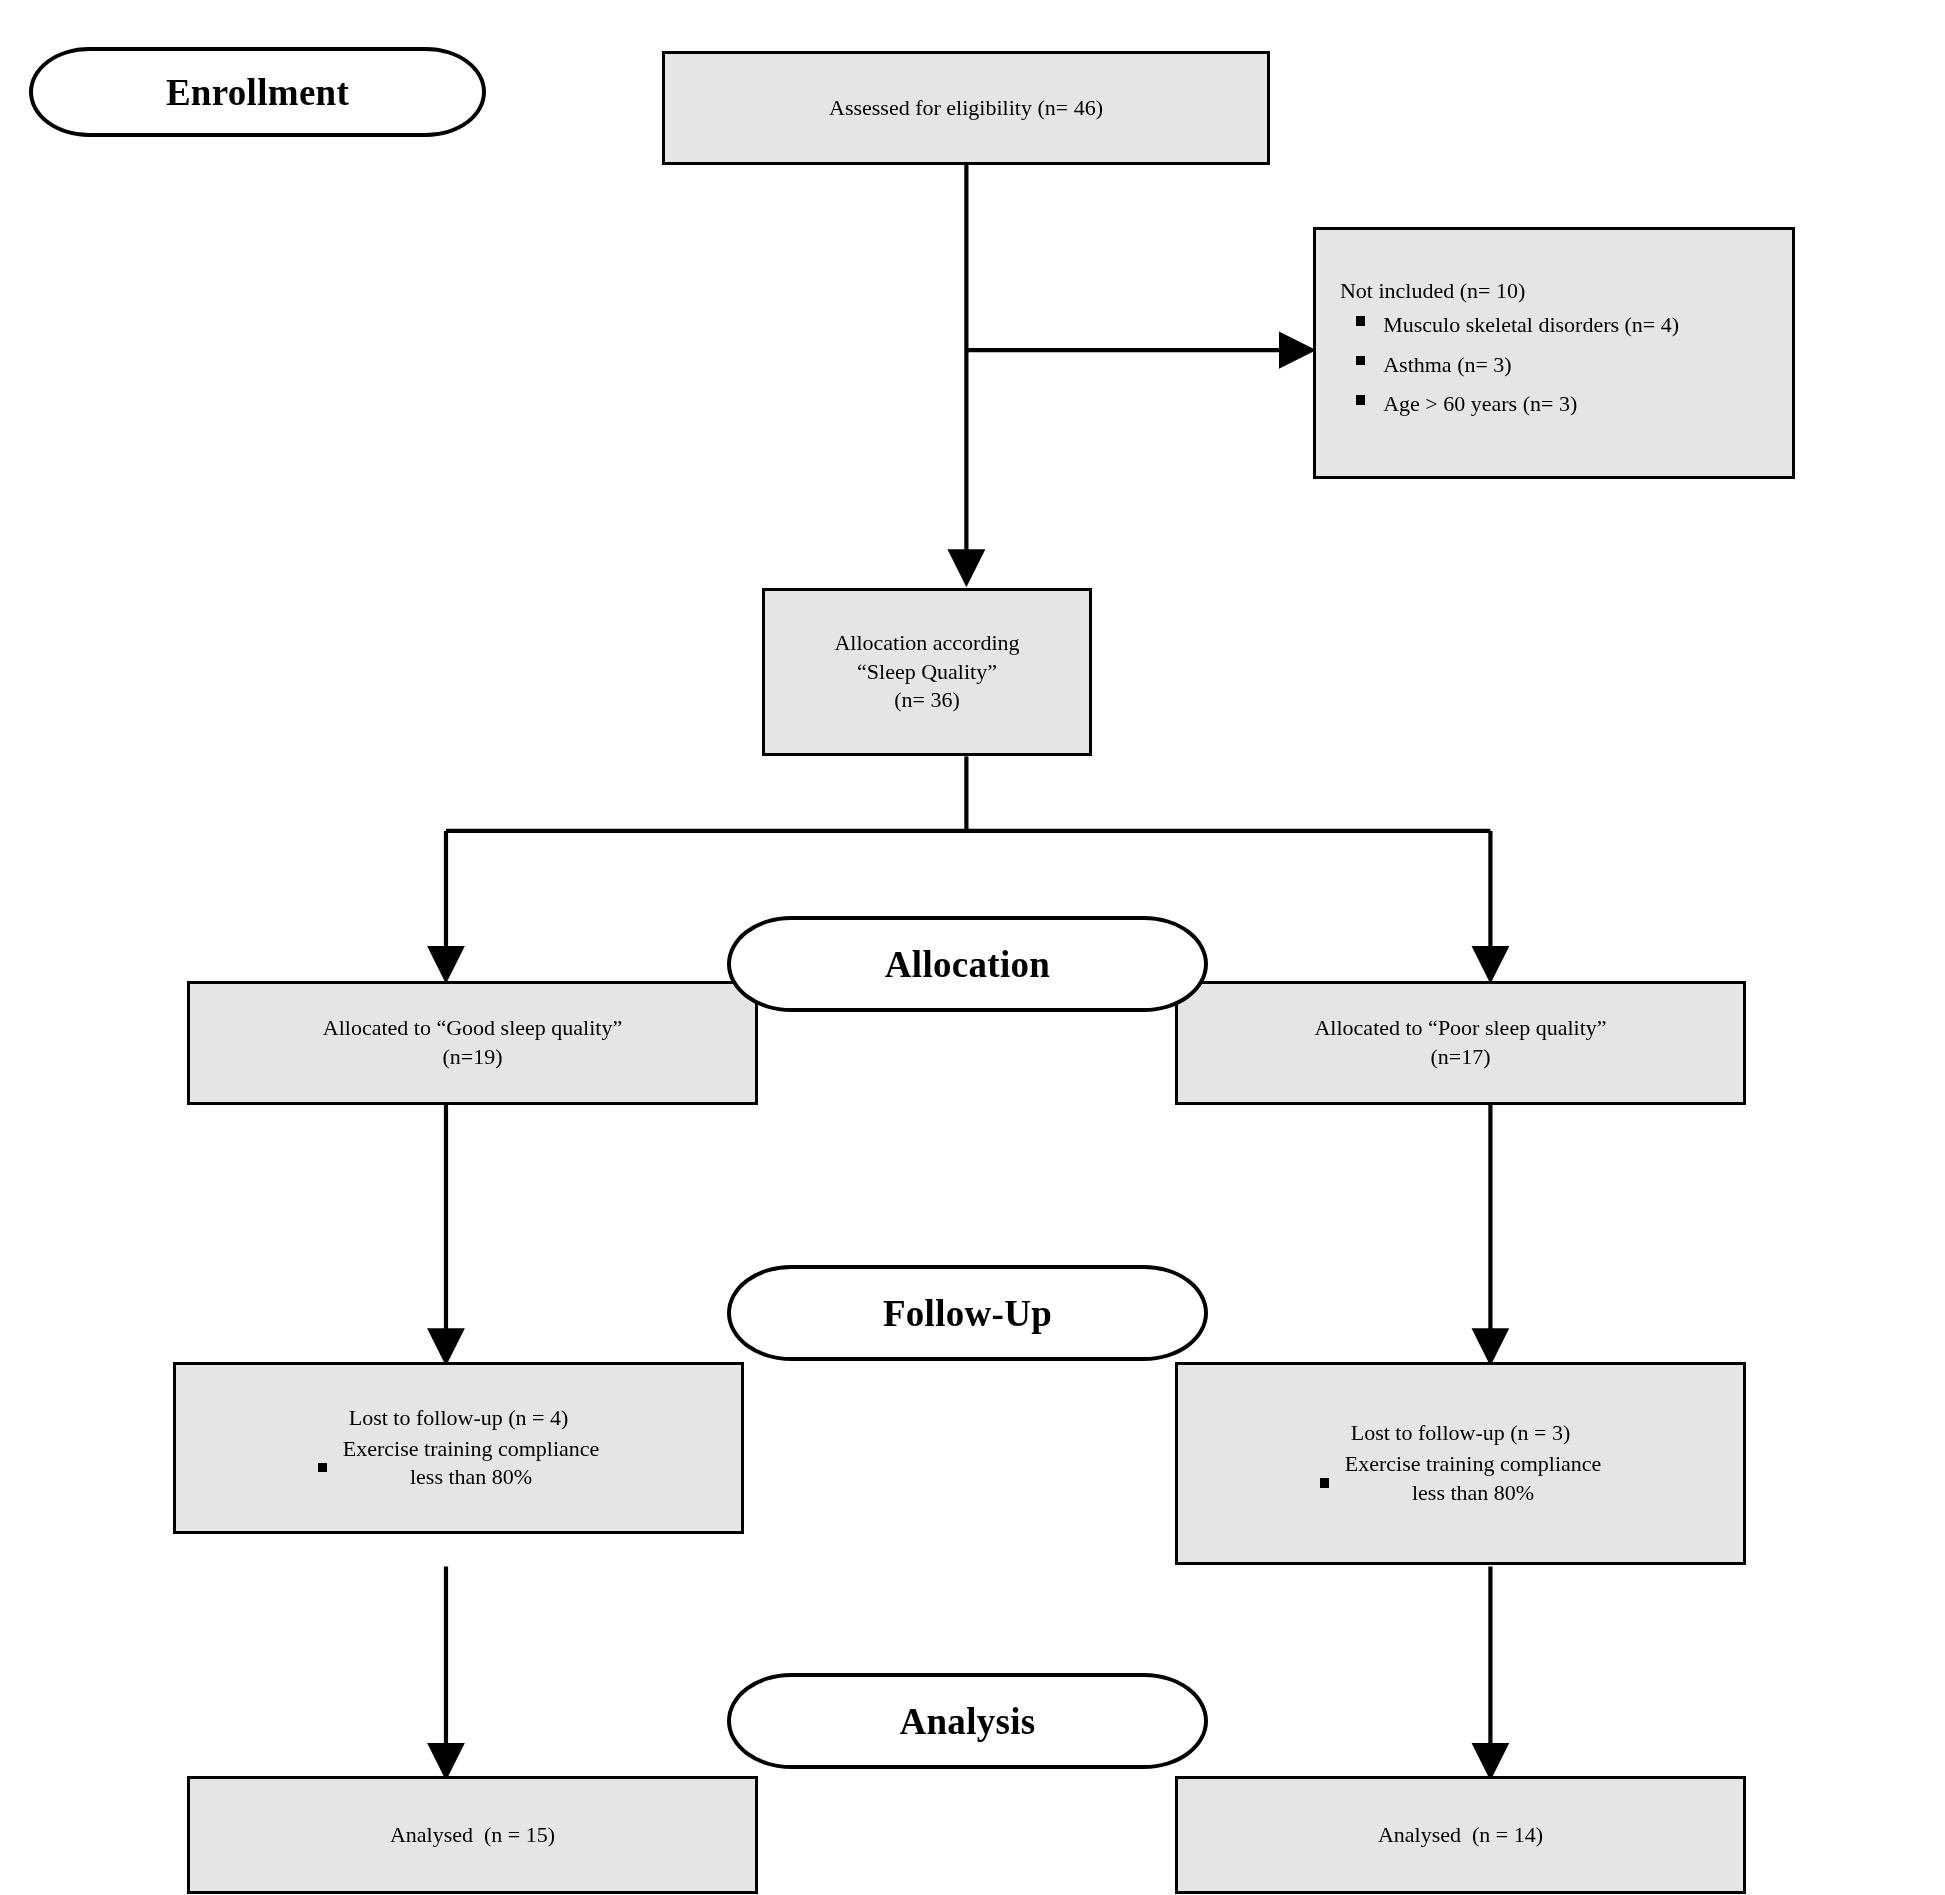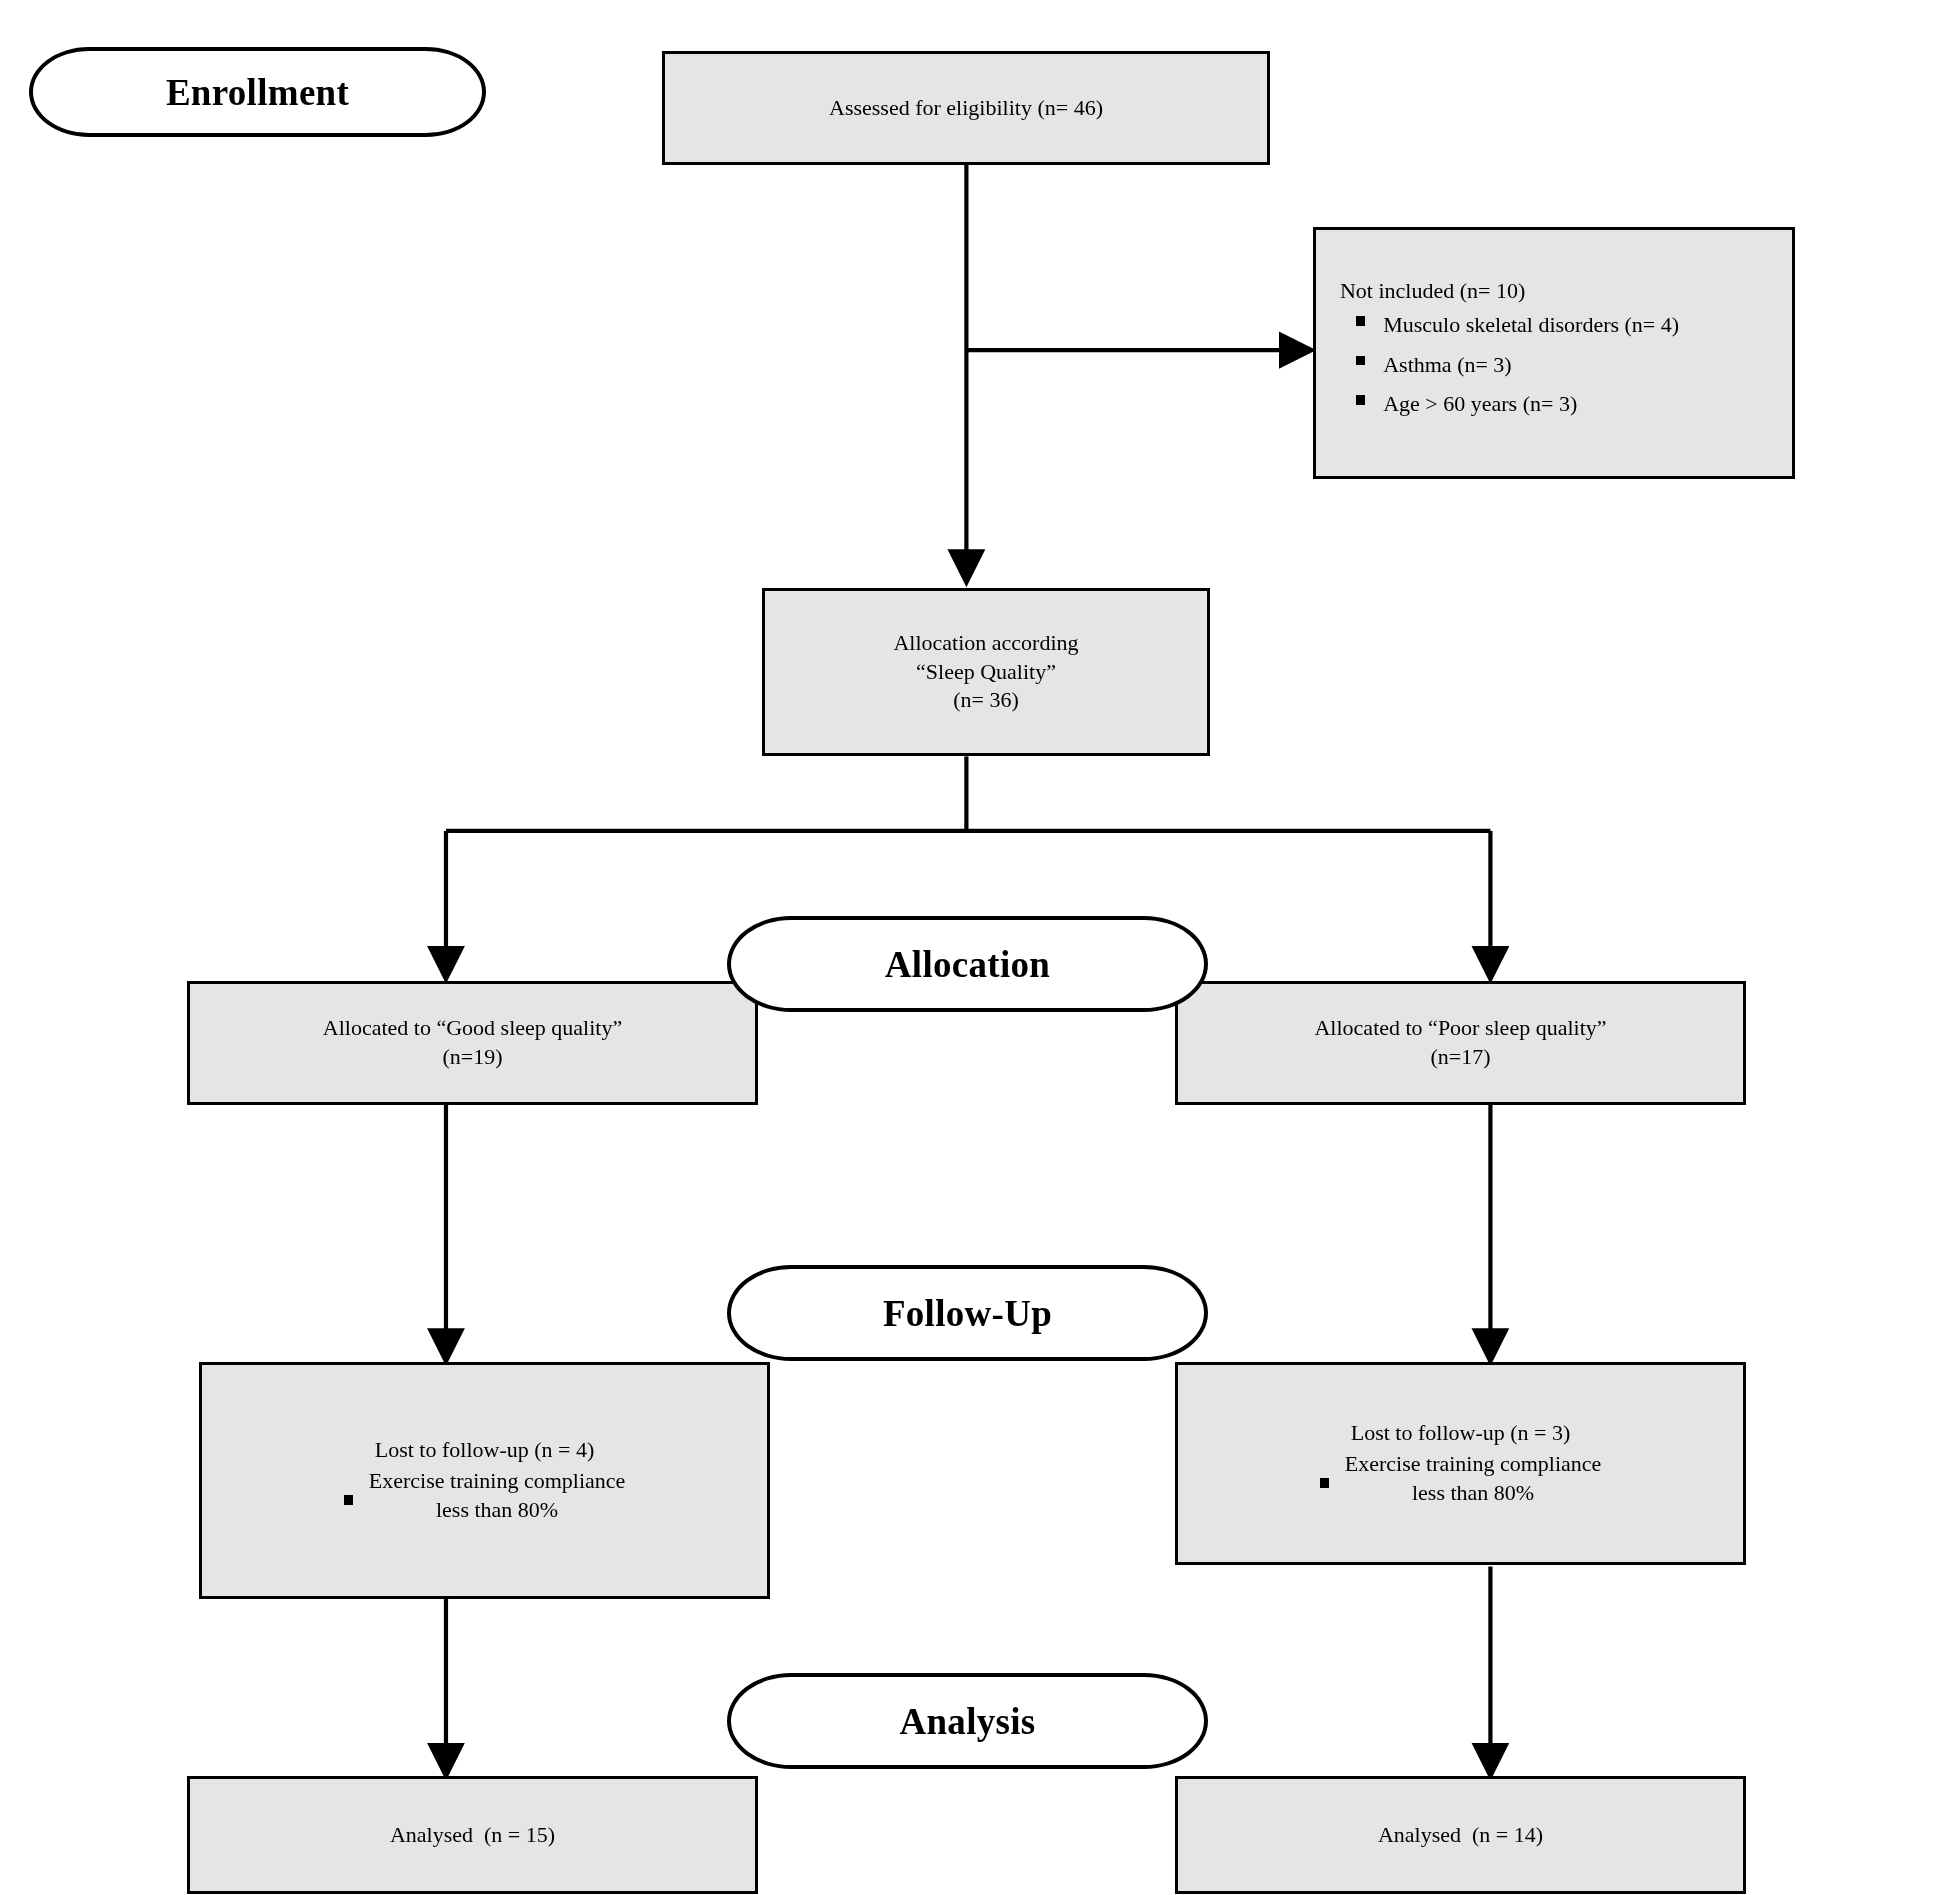--- a/index.html
+++ b/index.html
@@ -149,37 +149,37 @@
       </li>
       <li>
         <span class="bullet-mark"></span><span class="bullet-text">Asthma (n= 3)</span>
       </li>
       <li>
         <span class="bullet-mark"></span><span class="bullet-text">Age  &gt; 60 years (n= 3)</span>
       </li>
     </ul>
   </div>
 
-  <div class="node center" style="left:762px; top:572px; width:448px; height:168px;">
+  <div class="node center" style="left:762px; top:572px; width:330px; height:168px;">
     <span class="line">Allocation according</span>
     <span class="line">“Sleep Quality”</span>
     <span class="line">(n= 36)</span>
   </div>
 
   <div class="node center" style="left:187px; top:965px; width:571px; height:124px;">
     <span class="line">Allocated to “Good sleep quality”</span>
     <span class="line">(n=19)</span>
   </div>
 
   <div class="node center" style="left:1175px; top:965px; width:571px; height:124px;">
     <span class="line">Allocated to “Poor sleep quality”</span>
     <span class="line">(n=17)</span>
   </div>
 
-  <div class="node left" style="left:199px; top:1346px; width:571px; height:237px; padding:15.6px 13.2px;">
+  <div class="node left" style="left:173px; top:1346px; width:571px; height:172px; padding:15.6px 13.2px;">
     <span class="line fu-title">Lost to follow-up (n = 4)</span>
     <div class="fu-row">
       <span class="bullet-mark"></span>
       <span class="fu-body">
         <span class="line">Exercise training compliance</span>
         <span class="line">less than 80%</span>
       </span>
     </div>
   </div>
 

